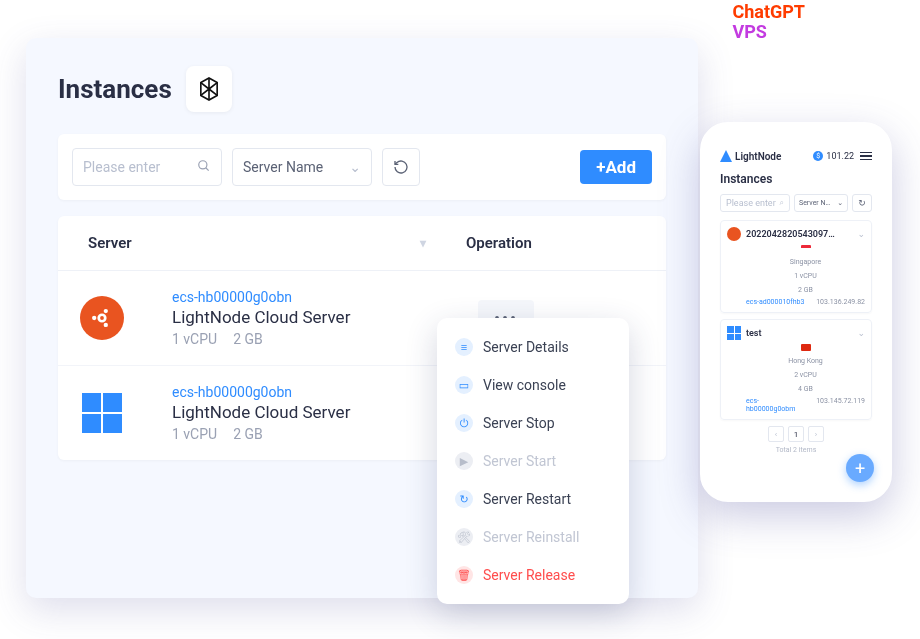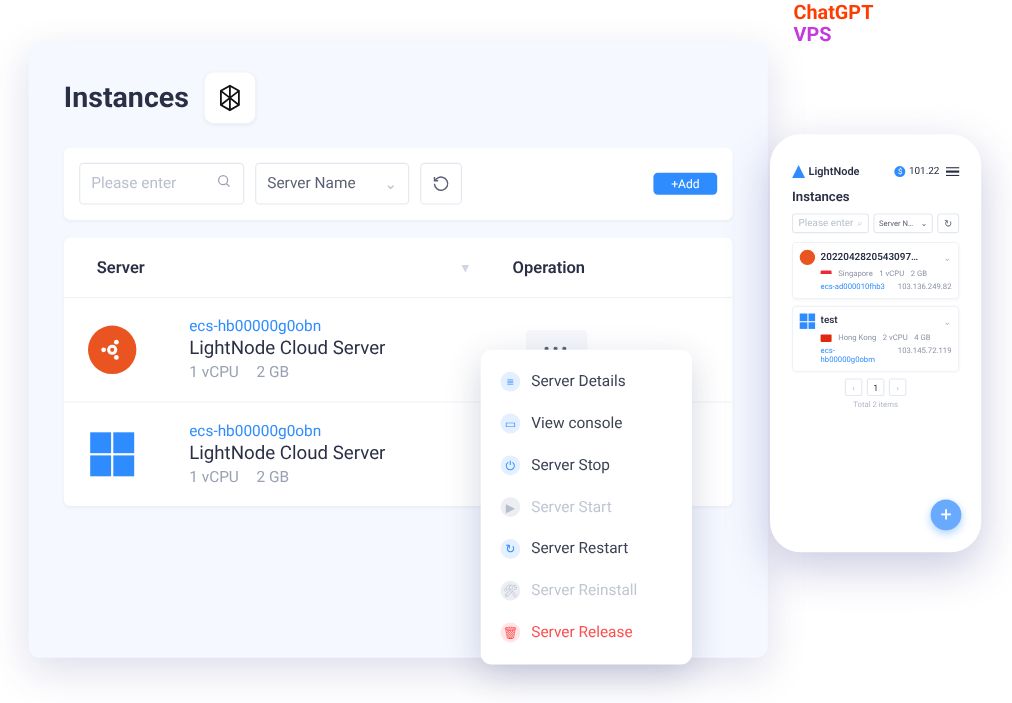--- a/index.html
+++ b/index.html
@@ -7,21 +7,21 @@
     font-family: -apple-system, BlinkMacSystemFont, "Segoe UI", Roboto, sans-serif;
     background: #fff;
     width: 920px;
     height: 639px;
     position: relative;
     overflow: hidden;
   }
   .watermark {
     position: absolute;
     top: 2px;
-    right: 126px;
+    right: 115px;
     font-weight: 700;
     font-size: 18px;
     text-align: left;
     line-height: 1.1;
     z-index: 30;
   }
   .watermark .l1 { color: #ff3c00; }
   .watermark .l2 { color: #c33be0; }
 
   
@@ -54,21 +54,21 @@
     color: #b8bfcf; font-size: 14px; background:#fff;
   }
   .search-box { width: 150px; justify-content: space-between; }
   .select-box { width: 140px; justify-content: space-between; }
   .refresh-btn {
     width: 38px; height: 38px; border: 1px solid #e3e7ef; border-radius: 4px;
     display:flex; align-items:center; justify-content:center; color:#5b6275; background:#fff;
   }
   .add-btn {
     margin-left:auto; background:#2f8cff; color:#fff; border-radius:4px;
-    height:20px; padding:0 16px; font-size:11px; font-weight:400;
+    height:34px; padding:0 16px; font-size:17px; font-weight:700;
     display:flex; align-items:center;
   }
   .table-card {
     background:#fff; border-radius:6px; margin-top:16px;
     box-shadow:0 1px 3px rgba(0,0,0,.04);
   }
   .thead {
     display:flex; padding:18px 30px; border-bottom:1px solid #eef1f7;
     font-weight:600; color:#2a2f45; font-size:15px;
   }
@@ -147,21 +147,21 @@
   .ph-select { width:54px; border:1px solid #e3e7ef; border-radius:3px; padding:3px 4px; color:#5b6275; display:flex; justify-content:space-between; align-items:center;}
   .ph-ref { width:20px; border:1px solid #e3e7ef; border-radius:3px; display:flex;align-items:center;justify-content:center;color:#5b6275;}
   .ph-card { border:1px solid #eef1f7; border-radius:4px; padding:6px; margin-bottom:6px; box-shadow:0 1px 2px rgba(0,0,0,.03);}
   .ph-card-top{display:flex;align-items:center;gap:5px;}
   .ph-os{width:14px;height:14px;border-radius:50%;flex-shrink:0;}
   .ph-os.ubu{background:#e95420;}
   .ph-win2{display:grid;grid-template-columns:1fr 1fr;grid-template-rows:1fr 1fr;gap:1px;width:14px;height:14px;}
   .ph-win2 span{background:#2f8cff;}
   .ph-name{font-weight:600;font-size:9px;white-space:nowrap;overflow:hidden;text-overflow:ellipsis;}
   .ph-caret{margin-left:auto;color:#b8bfcf;}
-  .ph-meta{display:flex;gap:6px;margin:4px 0 4px 19px;font-size:7px;color:#8b92a4;align-items:center;}
+  .ph-meta{display:flex;gap:6px;margin:4px 0 4px 19px;font-size:7px;color:#8b92a4;align-items:center;flex-direction:column;}
   .flag{width:10px;height:7px;border-radius:1px;}
   .flag.sg{background:linear-gradient(#ed2939 50%,#fff 50%);}
   .flag.hk{background:#de2910;}
   .ph-fine{display:flex;justify-content:space-between;margin-left:19px;font-size:7px;gap:10px;}
   .ph-id{color:#2f8cff;}
   .ph-ip{color:#8b92a4;}
   .ph-pager{display:flex;justify-content:center;gap:4px;margin-top:6px;}
   .ph-pgbtn{width:16px;height:16px;border:1px solid #e3e7ef;border-radius:2px;display:flex;align-items:center;justify-content:center;font-size:8px;color:#b8bfcf;}
   .ph-pgbtn.active{color:#2a2f45;}
   .ph-total{text-align:center;font-size:7px;color:#b2b8c7;margin-top:4px;}

